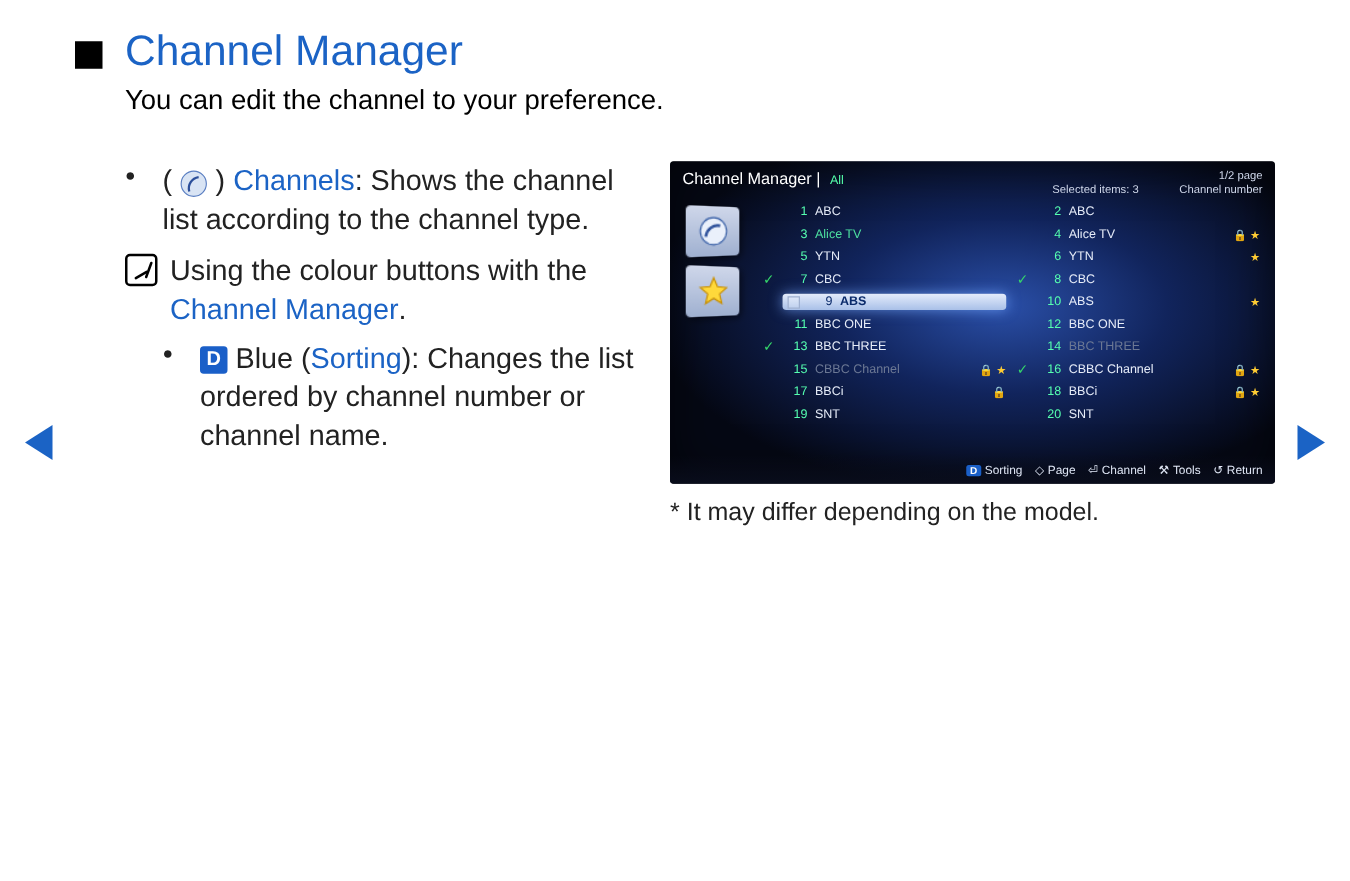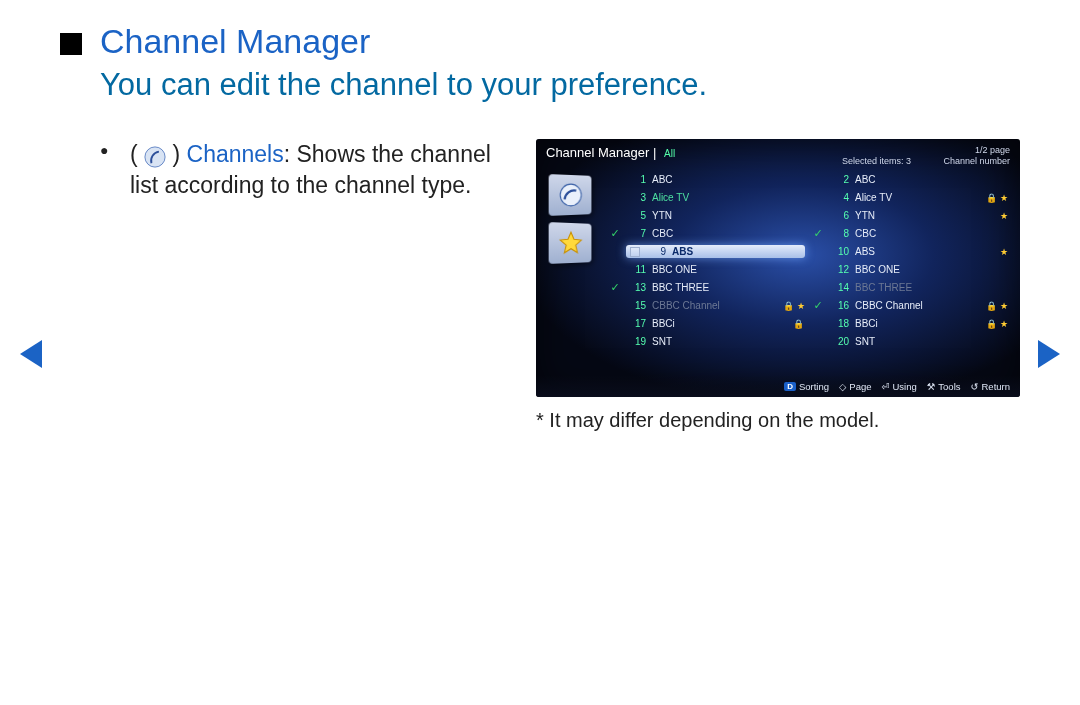--- a/index.html
+++ b/index.html
@@ -13,21 +13,21 @@
     overflow: hidden;
   }
   .page {
     padding: 22px 60px 0 60px;
     position: relative;
     height: 100%;
   }
   .title-row { display: flex; align-items: center; gap: 18px; }
   .title-square { width: 22px; height: 22px; background: #000; margin-top: 4px; }
   .title-text { color: #1b63c5; font-size: 34px; font-weight: 400; }
-  .intro { font-size: 31px; color: #0369a1; margin: 6px 0 10px 40px; }
+  .intro { font-size: 22px; color: #000000; margin: 6px 0 10px 40px; }
   .columns { display: flex; gap: 18px; margin-top: 36px; }
   .left-col { flex: 1 1 52%; }
   .right-col { flex: 1 1 48%; }
   ul.bullets { list-style: none; padding-left: 40px; margin: 0; }
   ul.bullets > li { position: relative; font-size: 23px; color: #222; line-height: 1.35; margin-bottom: 10px; padding-left: 30px; }
   ul.bullets > li::before { content: "●"; position: absolute; left: 0; top: 2px; font-size: 14px; }
   .sat-icon, .star-icon { display:inline-block; width:22px; height:22px; vertical-align: middle; }
   .sat-icon svg, .star-icon svg { width:22px; height:22px; }
   .link { color: #1b63c5; font-weight: 500; }
   .note-row { display: flex; gap: 10px; padding-left: 40px; font-size: 23px; color: #222; line-height: 1.35; margin-bottom: 8px; }
@@ -105,21 +105,32 @@
             <svg viewBox="0 0 24 24">
                 <circle cx="12" cy="12" r="11" fill="#d9e4f4" stroke="#5b7fc2"></circle>
                 <path d="M6 17 A10 10 0 0 1 18 8" fill="none" stroke="#2c4f9a" stroke-width="2" transform="rotate(-20 12 12)"></path>
               </svg>
           </span>
           <span>) </span>
           <span class="link">Channels</span><span>: Shows the channel list according to the channel type.</span>
         </li>
       </ul>
 
-
+      <div class="note-row">
+        <div class="note-icon"></div>
+        <div>
+          <span>Using the colour buttons with the </span><span class="link">Channel Manager</span><span>.</span>
+        </div>
+      </div>
+
+      <ul class="sub">
+        <li>
+          <span class="keycap">D</span><span> Blue (</span><span class="link">Sorting</span><span>): Changes the list ordered by channel number or channel name.</span>
+        </li>
+      </ul>
     </div>
 
     <div class="right-col">
       <div class="tv">
         <div class="tv-header">
           <div class="left">
             <span>Channel Manager</span>
             <span> | </span>
             <span class="all">All</span>
           </div>
@@ -315,21 +326,21 @@
           <span class="tag">
               <span class="mini-key">D</span>
               <span>Sorting</span>
             </span>
           <span class="tag">
               <span class="glyph">◇</span>
               <span>Page</span>
             </span>
           <span class="tag">
               <span class="glyph">⏎</span>
-              <span>Using</span>
+              <span>Channel</span>
             </span>
           <span class="tag">
               <span class="glyph">⚒</span>
               <span>Tools</span>
             </span>
           <span class="tag">
               <span class="glyph">↺</span>
               <span>Return</span>
             </span>
         </div>

